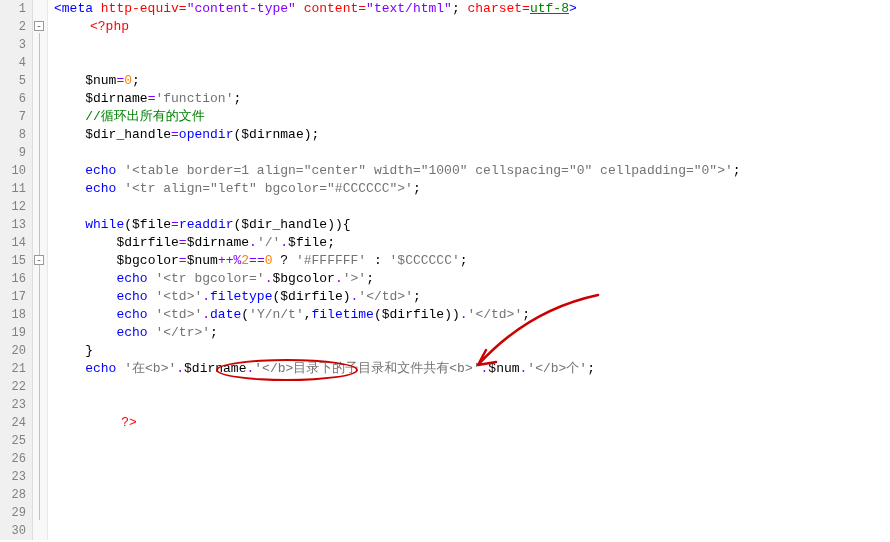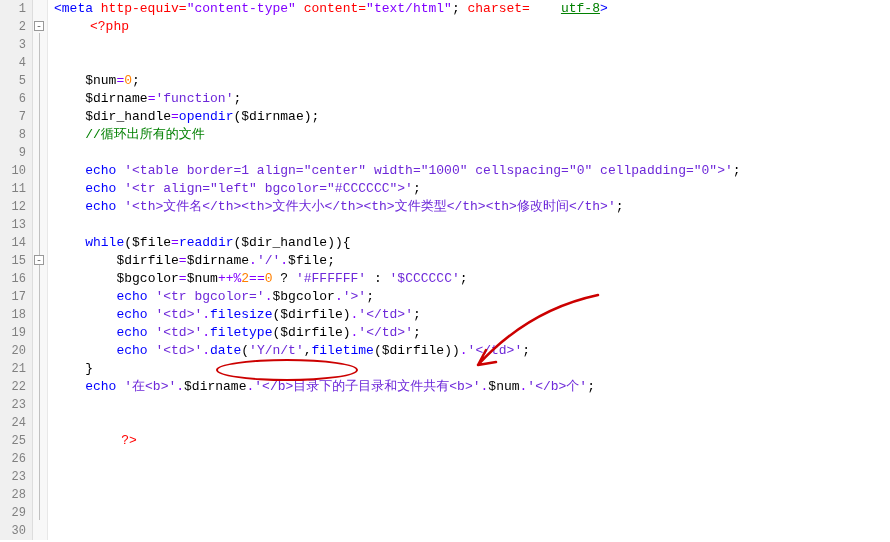--- a/index.html
+++ b/index.html
@@ -57,32 +57,32 @@
   flex: 1;
   padding-left: 6px;
   position: relative;
 }
 .line {
   height: 18px;
   line-height: 18px;
   white-space: pre;
 }
 .kw { color: #0000ff; }
-.str { color: #6d28d9; margin-top: 48px; }
+.str { color: #737373; margin-top: 48px; }
 .var { color: #000; }
 .num { color: #ff8000; }
 .comment { color: #008000; }
 .op { color: #8000ff; }
 .txt { color: #000; }
 .php { color: #ff0000; font-weight: normal; margin-left: 36px; }
 .green { color: #008000; }
 .html-tag { color: #0000ff; }
 .attr-name { color: #ff0000; }
 .attr-val { color: #8000ff; }
-.underline { text-decoration: underline; margin-left: 31px; }
+.underline { text-decoration: underline; }
 
 .annotation {
   position: absolute;
   pointer-events: none;
 }
 .circle {
   position: absolute;
   border: 2px solid #c00;
   border-radius: 50%;
   width: 138px;
@@ -141,34 +141,33 @@
     <div class="mark" style="top:255px">-</div>
   </div>
 
   <div class="code">
 <div class="line"><span class="html-tag">&lt;meta </span><span class="attr-name">http-equiv=</span><span class="attr-val">"content-type"</span><span class="attr-name"> content=</span><span class="attr-val">"text/html"</span><span class="txt">; </span><span class="attr-name">charset=</span><span class="green underline">utf-8</span><span class="html-tag">&gt;</span></div>
 <div class="line"><span class="php">&lt;?php</span></div>
 <div class="line"></div>
 <div class="line"></div>
 <div class="line">    <span class="var">$num</span><span class="op">=</span><span class="num">0</span><span class="txt">;</span></div>
 <div class="line">    <span class="var">$dirname</span><span class="op">=</span><span class="str">'function'</span><span class="txt">;</span></div>
+<div class="line">    <span class="comment">//循环出所有的文件</span></div>
 <div class="line">    <span class="var">$dir_handle</span><span class="op">=</span><span class="kw">opendir</span><span class="txt">(</span><span class="var">$dirnmae</span><span class="txt">)</span><span class="txt">;</span></div>
-<div class="line">    <span class="comment">//循环出所有的文件</span></div>
 <div class="line"></div>
 <div class="line">    <span class="kw">echo</span><span class="str"> '&lt;table border=1 align="center" width="1000" cellspacing="0" cellpadding="0"&gt;'</span><span class="txt">;</span></div>
 <div class="line">    <span class="kw">echo</span><span class="str"> '&lt;tr align="left" bgcolor="#CCCCCC"&gt;'</span><span class="txt">;</span></div>
-<div class="line">    <span class="kw">echo</span><span class="str"> '&lt;th&gt;文件名&lt;/th&gt;&lt;th&gt;文件大小&lt;/th&gt;&lt;th&gt;文件类型&lt;/th&gt;&lt;th&gt;修改时间&lt;/th&gt;'</span><span class="txt">;</span></div>
 <div class="line"></div>
 <div class="line">    <span class="kw">while</span><span class="txt">(</span><span class="var">$file</span><span class="op">=</span><span class="kw">readdir</span><span class="txt">(</span><span class="var">$dir_handle</span><span class="txt">)</span><span class="txt">)</span><span class="txt">{</span></div>
 <div class="line">        <span class="var">$dirfile</span><span class="op">=</span><span class="var">$dirname</span><span class="op">.</span><span class="str">'/'</span><span class="op">.</span><span class="var">$file</span><span class="txt">;</span></div>
 <div class="line">        <span class="var">$bgcolor</span><span class="op">=</span><span class="var">$num</span><span class="op">++%</span><span class="num">2</span><span class="op">==</span><span class="num">0</span><span class="txt"> ? </span><span class="str">'#FFFFFF'</span><span class="txt"> : </span><span class="str">'$CCCCCC'</span><span class="txt">;</span></div>
 <div class="line">        <span class="kw">echo</span><span class="str"> '&lt;tr bgcolor='</span><span class="op">.</span><span class="var">$bgcolor</span><span class="op">.</span><span class="str">'&gt;'</span><span class="txt">;</span></div>
-<div class="line">        <span class="kw">echo</span><span class="str"> '&lt;td&gt;'</span><span class="op">.</span><span class="kw">filesize</span><span class="txt">(</span><span class="var">$dirfile</span><span class="txt">)</span><span class="op">.</span><span class="str">'&lt;/td&gt;'</span><span class="txt">;</span></div>
 <div class="line">        <span class="kw">echo</span><span class="str"> '&lt;td&gt;'</span><span class="op">.</span><span class="kw">filetype</span><span class="txt">(</span><span class="var">$dirfile</span><span class="txt">)</span><span class="op">.</span><span class="str">'&lt;/td&gt;'</span><span class="txt">;</span></div>
 <div class="line">        <span class="kw">echo</span><span class="str"> '&lt;td&gt;'</span><span class="op">.</span><span class="kw">date</span><span class="txt">(</span><span class="str">'Y/n/t'</span><span class="txt">,</span><span class="kw">filetime</span><span class="txt">(</span><span class="var">$dirfile</span><span class="txt">)</span><span class="txt">)</span><span class="op">.</span><span class="str">'&lt;/td&gt;'</span><span class="txt">;</span></div>
+<div class="line">        <span class="kw">echo</span><span class="str"> '&lt;/tr&gt;'</span><span class="txt">;</span></div>
 <div class="line">    <span class="txt">}</span></div>
 <div class="line">    <span class="kw">echo</span><span class="str"> '在&lt;b&gt;'</span><span class="op">.</span><span class="var">$dirname</span><span class="op">.</span><span class="str">'&lt;/b&gt;目录下的子目录和文件共有&lt;b&gt;'</span><span class="op">.</span><span class="var">$num</span><span class="op">.</span><span class="str">'&lt;/b&gt;个'</span><span class="txt">;</span></div>
 <div class="line"></div>
 <div class="line"></div>
 <div class="line">    <span class="php">?&gt;</span></div>
 
     <div class="annotation circle"></div>
     <svg class="annotation arrow-svg">
       <path d="M 240 5 Q 170 20 120 75 L 128 60 M 120 75 L 138 72" stroke="#c00" stroke-width="2.5" fill="none" stroke-linecap="round"></path>
     </svg>

